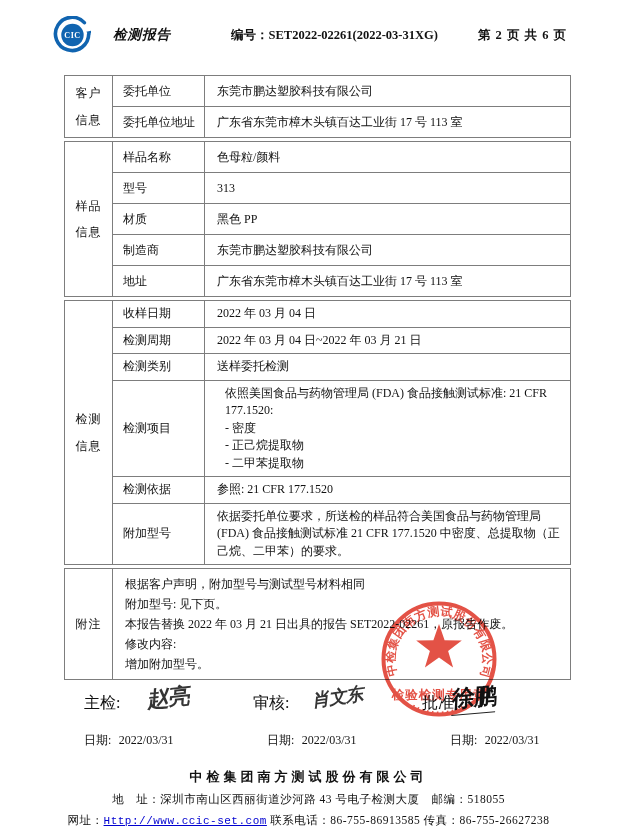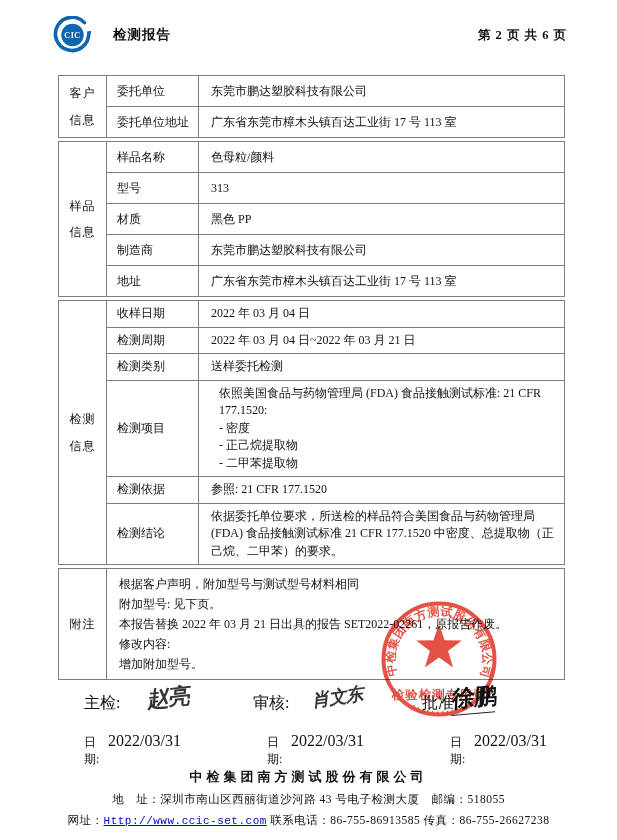--- a/index.html
+++ b/index.html
@@ -4,25 +4,25 @@
 <style>
   html,body{margin:0;padding:0;}
   body{
     width:617px;height:840px;position:relative;background:#ffffff;
     font-family:"Liberation Serif","DejaVu Serif",serif;color:#111;
     overflow:hidden;
   }
   
   .header{position:absolute;top:16px;left:53px;right:50px;display:flex;align-items:center;}
   .logo{width:38px;height:38px;flex:0 0 auto;}
-  .hdr-title{font-weight:bold;font-size:13.5px;margin-left:22px;letter-spacing:1px;}
+  .hdr-title{font-weight:bold;font-size:13.5px;margin-left:22px;letter-spacing:1px;font-style:italic;}
   .hdr-no{font-weight:bold;font-size:12.5px;margin-left:60px;}
   .hdr-page{font-weight:bold;font-size:12.5px;margin-left:auto;letter-spacing:1px;}
   
-  .doc{position:absolute;top:75px;left:58px;width:507px;}
+  .doc{position:absolute;top:75px;left:64px;width:507px;}
   table{border-collapse:collapse;width:100%;table-layout:fixed;margin-bottom:3px;}
   td{border:1px solid #7d7d7d;font-size:12px;color:#111;vertical-align:middle;padding:0;}
   .sec-name{text-align:center;vertical-align:middle;padding:4px 2px;}
   .sec-name .vtxt{width:2.2em;margin:0 auto;line-height:2.2;letter-spacing:1px;word-break:break-all;text-align:center;}
   .lbl{padding:5px 4px 5px 10px;line-height:20px;}
   .val{padding:5px 4px 5px 12px;line-height:20px;}
   .t3 .lbl{padding:4px 4px 4px 10px;line-height:17.5px;}
   .t3 .val{padding:4px 6px 4px 12px;line-height:17.5px;}
   .multiline div{line-height:17.5px;margin-left:8px;}
   .notes-cell{padding:5px 8px 5px 12px;}
@@ -33,38 +33,39 @@
   .sigrow{position:absolute;top:693px;left:58px;width:507px;display:flex;z-index:2;}
   .sigcol{width:169px;display:flex;align-items:center;}
   .sigcol .slbl{font-size:16px;padding-left:26px;white-space:nowrap;}
   .sig{font-size:22px;font-weight:bold;transform:rotate(-6deg) skewX(-10deg);opacity:.85;letter-spacing:-1px;}
   .sig-a{margin-left:28px;margin-top:-12px;}
   .sig-b{font-size:18px;margin-left:24px;margin-top:-14px;transform:rotate(-8deg) skewX(-14deg);}
   .sig-c{position:absolute;left:452px;top:682px;font-size:23px;font-weight:bold;transform:rotate(-5deg) skewX(-8deg);z-index:6;letter-spacing:-1px;border-bottom:1.5px solid #222;}
   .daterow{position:absolute;top:732px;left:58px;width:507px;display:flex;z-index:2;gap:42px;}
   .datecol{width:169px;display:flex;align-items:baseline;}
   .datecol .slbl{font-size:12px;padding-left:26px;}
-  .datecol .dval{font-size:16px;margin:0 auto;padding-right:18px;}
+  .datecol .dval{font-size:12px;margin:0 auto;padding-right:18px;}
   
   .footer{position:absolute;left:0;top:768px;width:617px;text-align:center;}
   .f-company{font-weight:bold;font-size:13px;letter-spacing:4px;}
   .f-line{font-size:11.5px;margin-top:6px;letter-spacing:.5px;}
   .f-url{color:#0000d0;text-decoration:underline;font-family:"Liberation Mono","DejaVu Sans Mono",monospace;font-size:11px;}
 </style>
 </head>
 <body>
 
 <div class="header">
   <svg class="logo" viewBox="0 0 40 40">
     <path d="M33,7 A17.5,17.5 0 1 0 37.6,19" fill="none" stroke="#1064b0" stroke-width="3.8" stroke-linecap="round"></path>
     <path d="M38.8,20.5 l1.8,-5.2 l-5.6,1.2 z" fill="#1064b0"></path>
     <circle cx="20.5" cy="20" r="11.8" fill="#1064b0"></circle>
     <text x="20.5" y="23" font-size="8.5" fill="#ffffff" text-anchor="middle" font-weight="bold" letter-spacing="0.5">CIC</text>
   </svg>
   <span class="hdr-title">检测报告</span>
+  <span class="hdr-no">编号：SET2022-02261(2022-03-31XG)</span>
   <span class="hdr-page">第 2 页 共 6 页</span>
 </div>
 
 <div class="doc">
 
   <table>
     <colgroup>
         <col style="width:48px">
         <col style="width:92px">
         <col>
@@ -146,21 +147,21 @@
         <div>- 密度</div>
         <div>- 正己烷提取物</div>
         <div>- 二甲苯提取物</div>
       </td>
     </tr>
     <tr>
       <td class="lbl">检测依据</td>
       <td class="val">参照: 21 CFR 177.1520</td>
     </tr>
     <tr>
-      <td class="lbl">检测结论</td>
+      <td class="lbl">附加型号</td>
       <td class="val">依据委托单位要求，所送检的样品符合美国食品与药物管理局 (FDA) 食品接触测试标准 21 CFR 177.1520 中密度、总提取物（正己烷、二甲苯）的要求。</td>
     </tr>
   </tbody>
     </table>
 
   <table>
     <colgroup>
         <col style="width:48px">
         <col>
       </colgroup>

